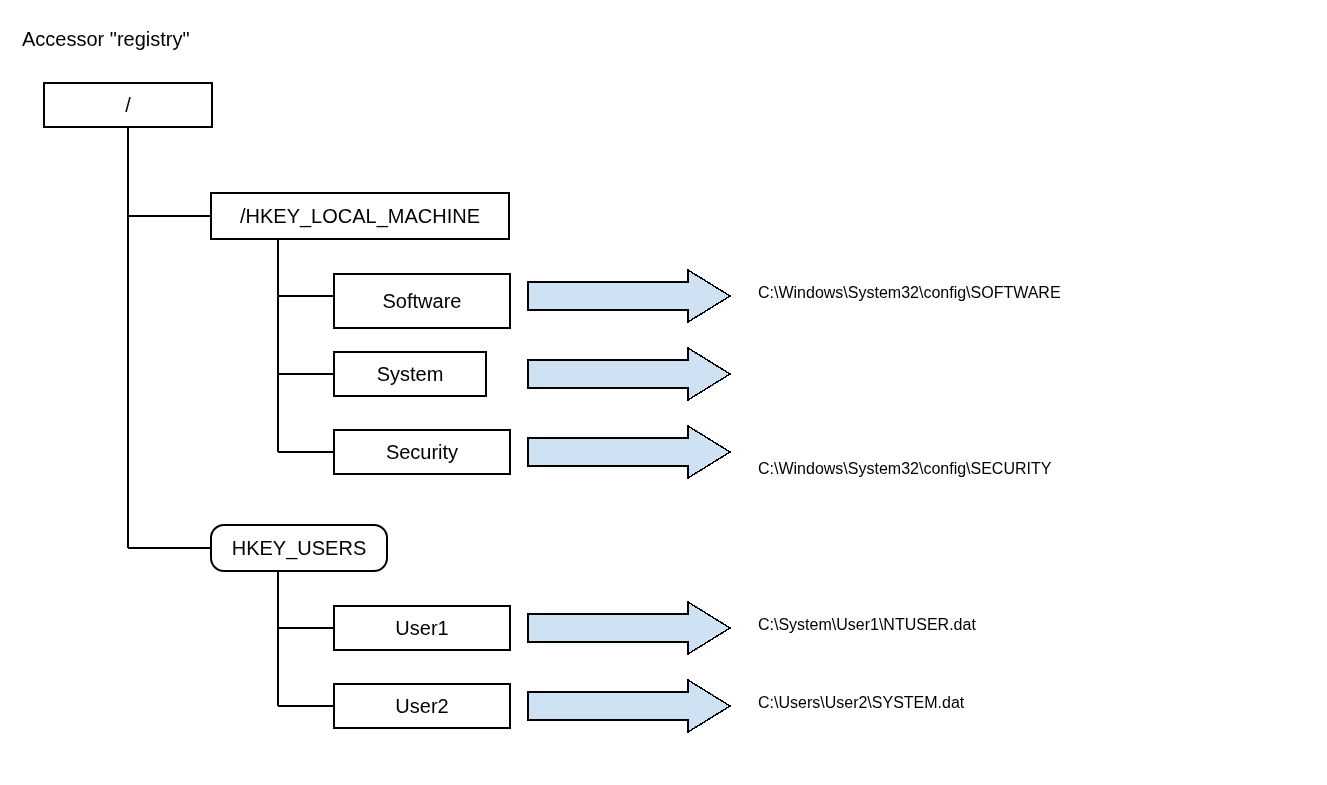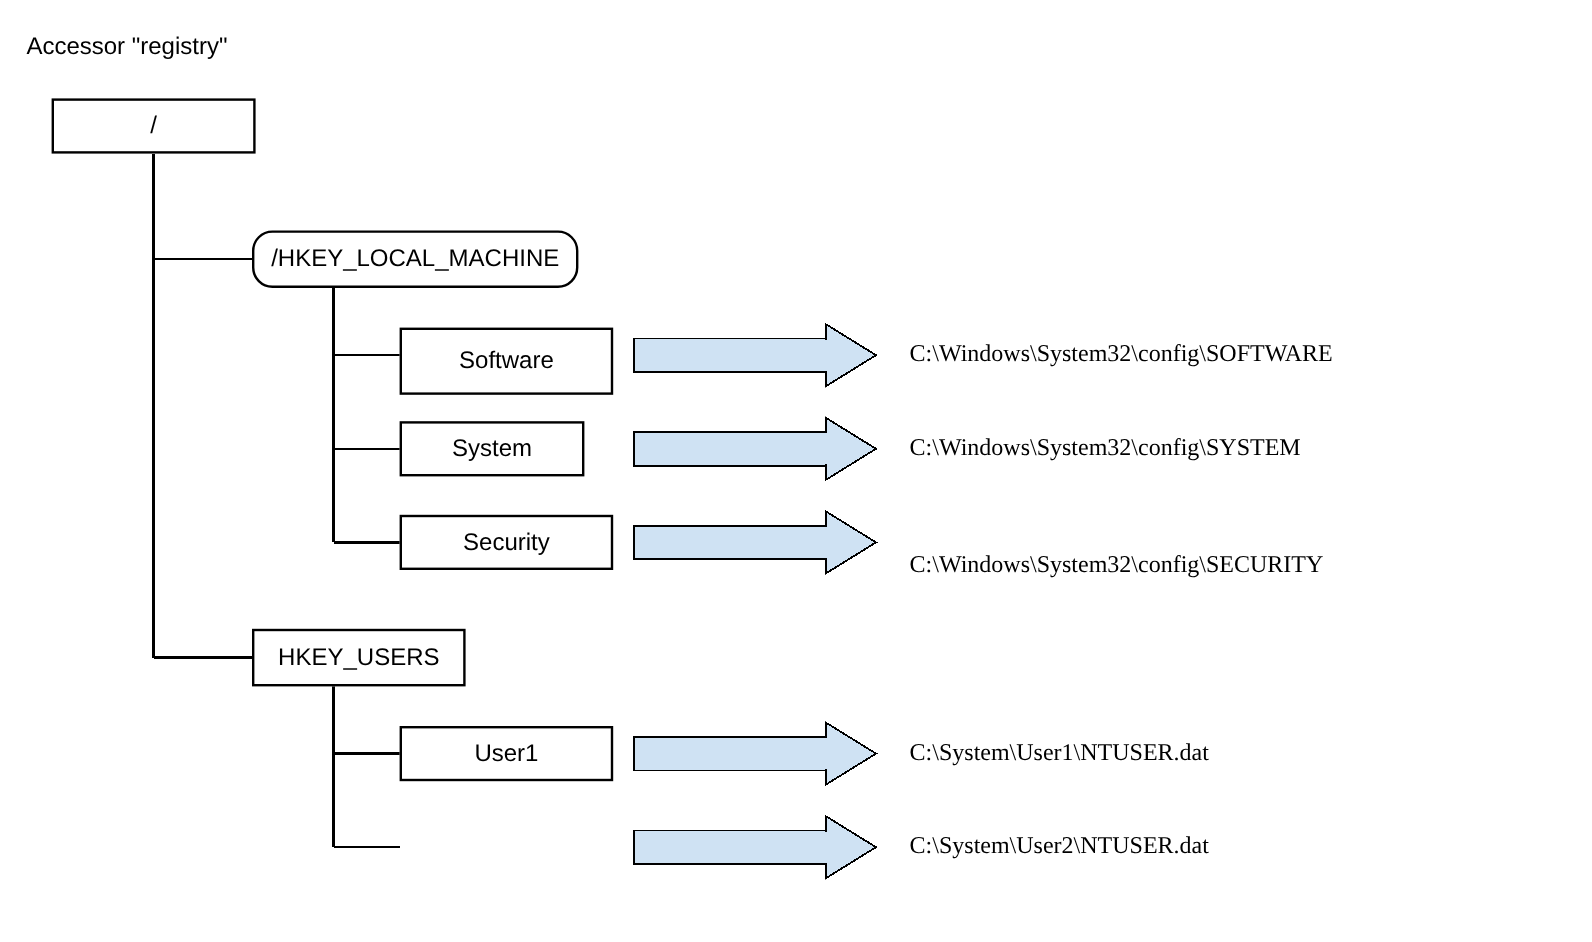--- a/index.html
+++ b/index.html
@@ -24,22 +24,21 @@
     border: 2px solid #000000;
     background: #ffffff;
     display: flex;
     align-items: center;
     justify-content: center;
     box-sizing: border-box;
     font-size: 20px;
   }
   .path-text {
     position: absolute;
-    font-size: 20px;
-    font-family: Liberation Serif, serif;
+    font-size: 16px;
   }
   .arrow {
     position: absolute;
   }
   svg line, svg polygon, svg rect {
     shape-rendering: crispEdges;
   }
 </style>
 </head>
 <body>
@@ -65,40 +64,43 @@
     <line x1="278" y1="628" x2="333" y2="628" stroke="#000" stroke-width="2"></line>
     <line x1="278" y1="706" x2="333" y2="706" stroke="#000" stroke-width="2"></line>
   </svg>
 
   <div class="title" style="left:22px; top:28px;">Accessor "registry"</div>
 
   <div class="box" style="left:43px; top:82px; width:170px; height:46px;">
     <span>/</span>
   </div>
 
-  <div class="box" style="left:210px; top:192px; width:272px; height:48px;border-radius:17px;">
+  <div class="box" style="left:210px; top:192px; width:300px; height:48px;">
     <span>/HKEY_LOCAL_MACHINE</span>
   </div>
 
   <div class="box" style="left:333px; top:273px; width:178px; height:56px;">
     <span>Software</span>
   </div>
   <div class="box" style="left:333px; top:351px; width:154px; height:46px;">
     <span>System</span>
   </div>
   <div class="box" style="left:333px; top:429px; width:178px; height:46px;text-align:right;">
     <span>Security</span>
   </div>
 
-  <div class="box" style="left:210px; top:524px; width:178px; height:48px;">
+  <div class="box" style="left:210px; top:524px; width:178px; height:48px;border-radius:14px;">
     <span>HKEY_USERS</span>
   </div>
 
   <div class="box" style="left:333px; top:605px; width:178px; height:46px;justify-content:center;">
     <span>User1</span>
+  </div>
+  <div class="box" style="left:333px; top:683px; width:178px; height:46px;">
+    <span>User2</span>
   </div>
 
   <svg class="arrow" style="left:527px; top:269px;" width="205" height="54">
     <rect x="1" y="13" width="160" height="28" fill="#cfe2f3" stroke="#000" stroke-width="1.5"></rect>
     <polygon points="161,1 203,27 161,53 161,41 161,13" fill="#cfe2f3" stroke="#000" stroke-width="1.5"></polygon>
     <rect x="159" y="14" width="4" height="26" fill="#cfe2f3" stroke="none"></rect>
   </svg>
   <svg class="arrow" style="left:527px; top:347px;" width="205" height="54">
     <rect x="1" y="13" width="160" height="28" fill="#cfe2f3" stroke="#000" stroke-width="1.5"></rect>
     <polygon points="161,1 203,27 161,53 161,41 161,13" fill="#cfe2f3" stroke="#000" stroke-width="1.5"></polygon>
@@ -114,18 +116,17 @@
     <polygon points="161,1 203,27 161,53 161,41 161,13" fill="#cfe2f3" stroke="#000" stroke-width="1.5"></polygon>
     <rect x="159" y="14" width="4" height="26" fill="#cfe2f3" stroke="none"></rect>
   </svg>
   <svg class="arrow" style="left:527px; top:679px;" width="205" height="54">
     <rect x="1" y="13" width="160" height="28" fill="#cfe2f3" stroke="#000" stroke-width="1.5"></rect>
     <polygon points="161,1 203,27 161,53 161,41 161,13" fill="#cfe2f3" stroke="#000" stroke-width="1.5"></polygon>
     <rect x="159" y="14" width="4" height="26" fill="#cfe2f3" stroke="none"></rect>
   </svg>
 
   <div class="path-text" style="left:758px; top:284px;">C:\Windows\System32\config\SOFTWARE</div>
-  <div class="path-text" style="left:758px; top:362px;">C:\Windows\System32\config\SYSTEM</div>
   <div class="path-text" style="left:758px; top:460px;">C:\Windows\System32\config\SECURITY</div>
   <div class="path-text" style="left:758px; top:616px;">C:\System\User1\NTUSER.dat</div>
-  <div class="path-text" style="left:758px; top:694px;">C:\System\User2\NTUSER.dat</div>
+  <div class="path-text" style="left:758px; top:694px;">C:\Users\User2\SYSTEM.dat</div>
 
 </div>
 
 </body></html>

